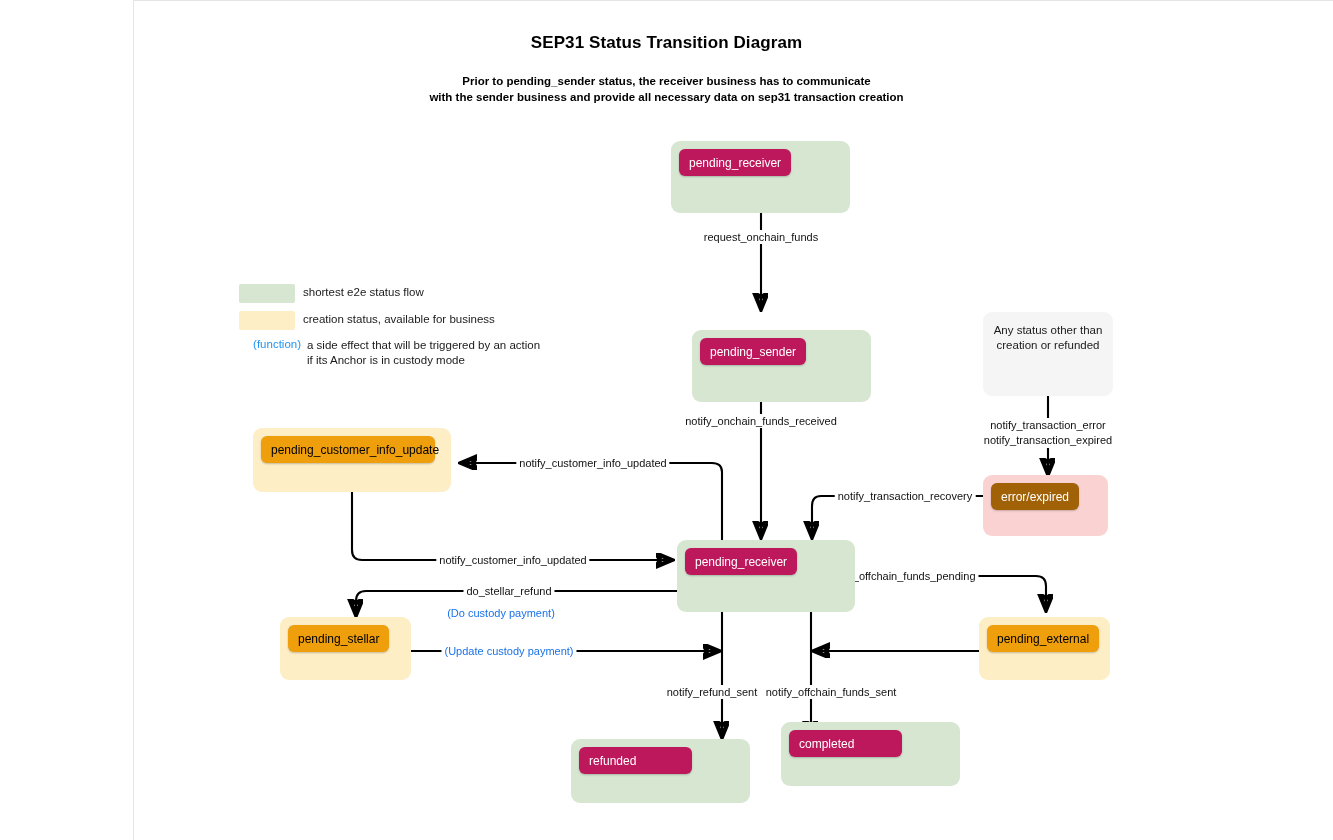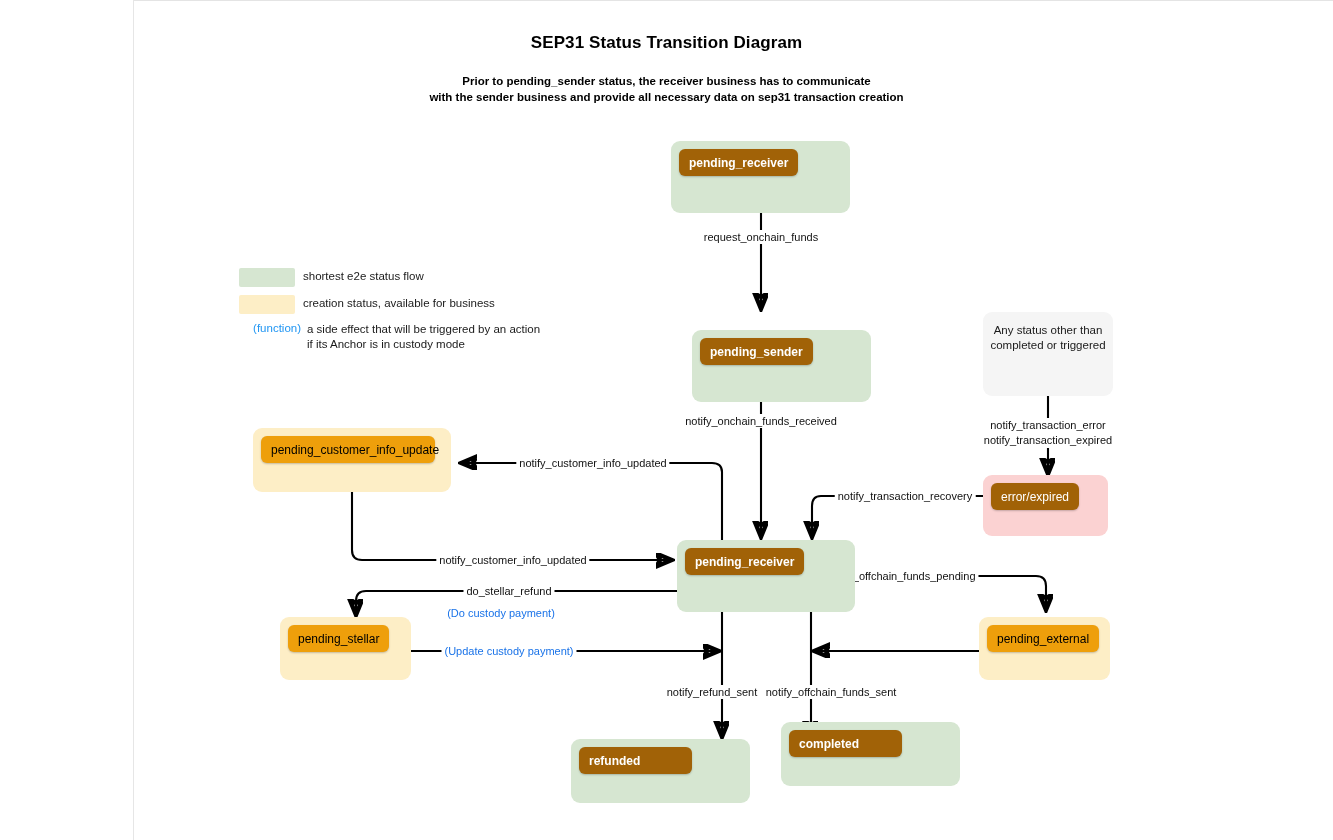--- a/index.html
+++ b/index.html
@@ -18,21 +18,21 @@
   .title{
     position:absolute;left:0;top:33px;width:1333px;text-align:center;
     font-size:17px;font-weight:bold;color:#000;letter-spacing:.1px;
   }
   .subtitle{
     position:absolute;left:0;top:74px;width:1333px;text-align:center;
     font-size:11.5px;font-weight:bold;color:#000;line-height:15.5px;
   }
 
   
-  .legend{position:absolute;left:239px;top:268px;width:330px;}
+  .legend{position:absolute;left:239px;top:284px;width:330px;}
   .legend-row{position:relative;height:27px;}
   .legend-swatch{
     position:absolute;left:0;top:0;width:56px;height:19px;border-radius:2px;
   }
   .legend-fn{
     position:absolute;left:0;top:0;width:62px;text-align:right;
     font-size:11.5px;color:#2196f3;
   }
   .legend-text{
     position:absolute;left:64px;top:1px;font-size:11.5px;color:#1a1a1a;line-height:15px;
@@ -43,21 +43,21 @@
 
   
   .node{position:absolute;border-radius:9px;}
   .node .chip{
     position:absolute;left:8px;top:8px;height:27px;border-radius:6px;
     display:flex;align-items:center;padding:0 10px;
     font-size:12px;color:#ffffff;white-space:nowrap;
     box-shadow:0 1px 2px rgba(0,0,0,.22);
   }
   .node.green{background:#d6e6d1;}
-  .node.green .chip{background:#a16207;font-weight:bold;}
+  .node.green .chip{background:#be185d;}
   .node.amber{background:#fdeec6;}
   .node.amber .chip{background:#ee9f0b;color:#000000;}
   .node.red{background:#fbd2d2;}
   .node.red .chip{background:#a16207;color:#ffffff;}
   .node.grey{background:#f5f5f5;}
   .node.grey .plaintext{
     position:absolute;left:0;top:11px;width:100%;text-align:center;
     font-size:11.5px;color:#1a1a1a;line-height:15px;
   }
 
@@ -168,21 +168,21 @@
     <div class="chip">pending_receiver</div>
   </div>
 
   <div class="node green" style="left:671px;top:330px;width:179px;height:72px;margin-left:21px;">
     <div class="chip">pending_sender</div>
   </div>
 
   <div class="node grey" style="left:983px;top:312px;width:130px;height:84px;">
     <div class="plaintext">
       <div>Any status other than</div>
-      <div>completed or triggered</div>
+      <div>creation or refunded</div>
     </div>
   </div>
 
   <div class="node red" style="left:983px;top:475px;width:125px;height:61px;">
     <div class="chip">error/expired</div>
   </div>
 
   <div class="node amber" style="left:253px;top:428px;width:198px;height:64px;">
     <div class="chip" style="width:174px;box-sizing:border-box;">pending_customer_info_update</div>
   </div>

